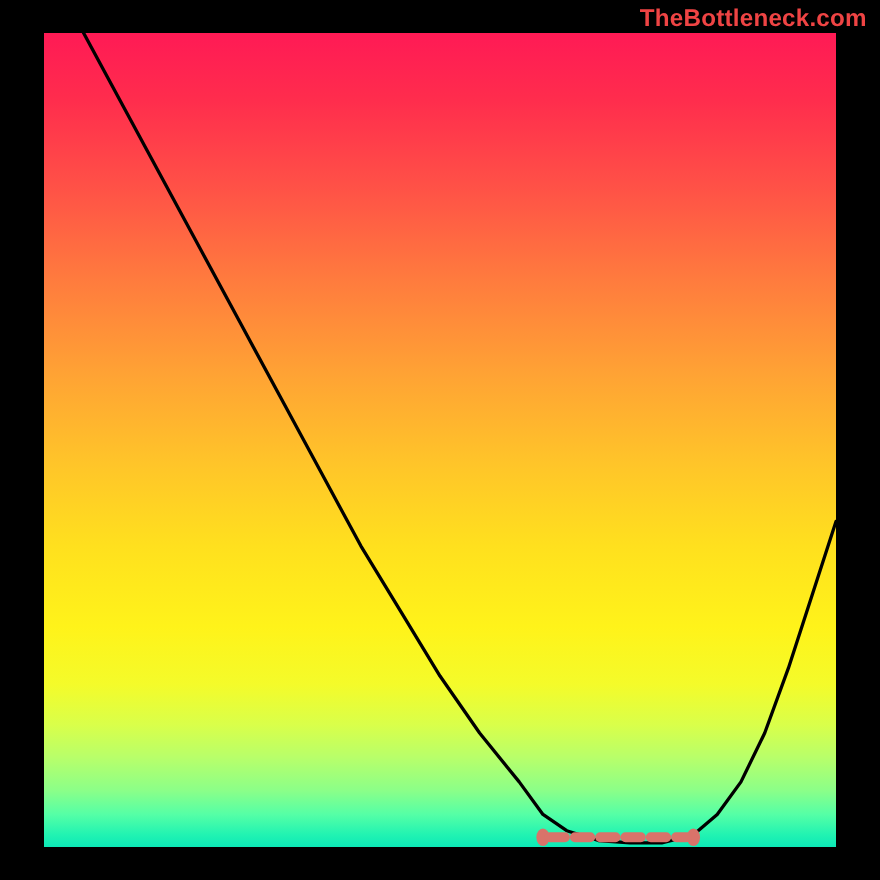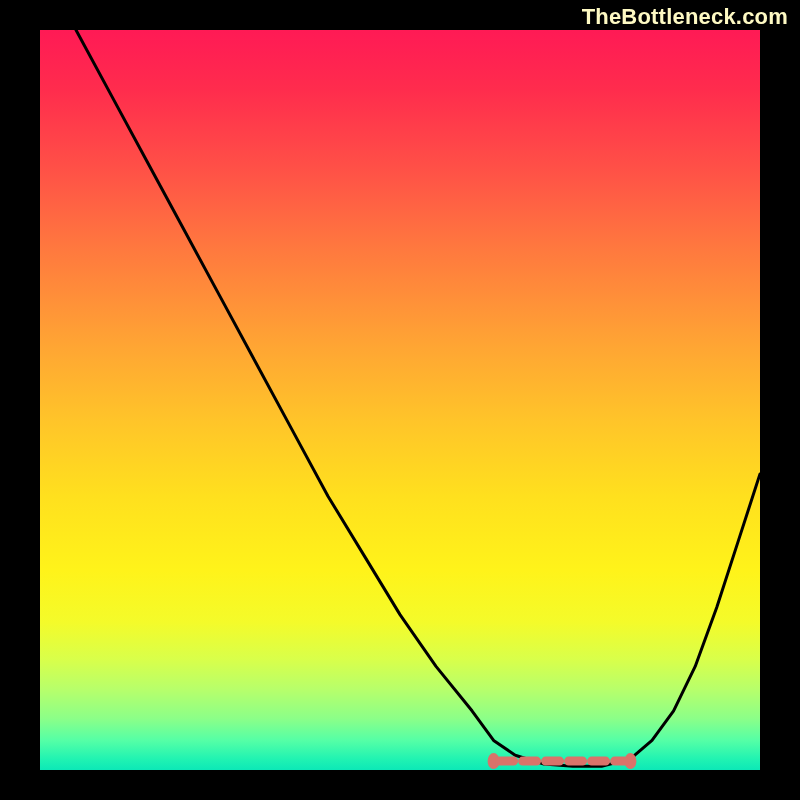--- a/index.html
+++ b/index.html
@@ -15,21 +15,21 @@
     width: 800px;
     height: 800px;
   }
   .watermark {
     position: absolute;
     top: 4px;
     right: 12px;
     font-family: Arial, Helvetica, sans-serif;
     font-size: 22px;
     font-weight: bold;
-    color: #fef9c3;
+    color: #ef4444;
     letter-spacing: 0.2px;
     z-index: 5;
   }
   .plot-area {
     position: absolute;
     left: 40px;
     top: 30px;
     width: 720px;
     height: 740px;
     overflow: hidden;

